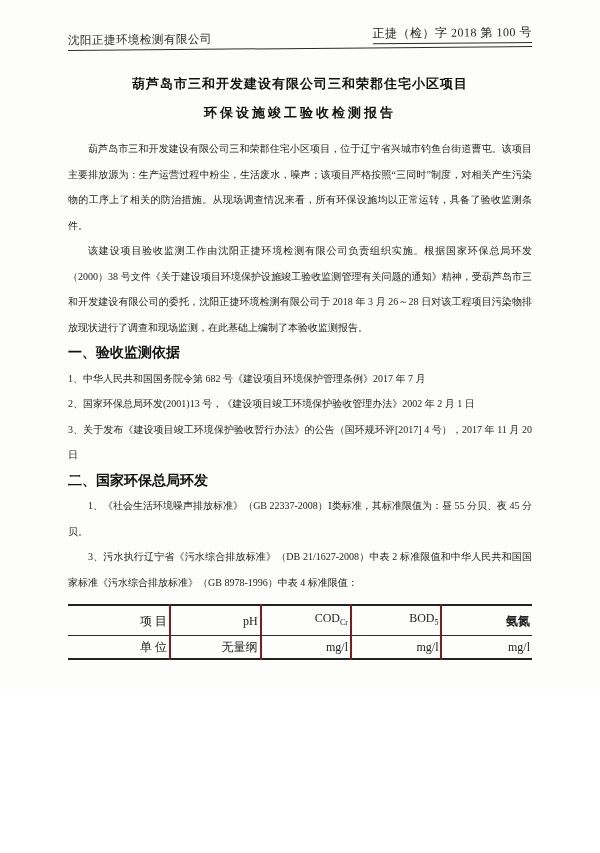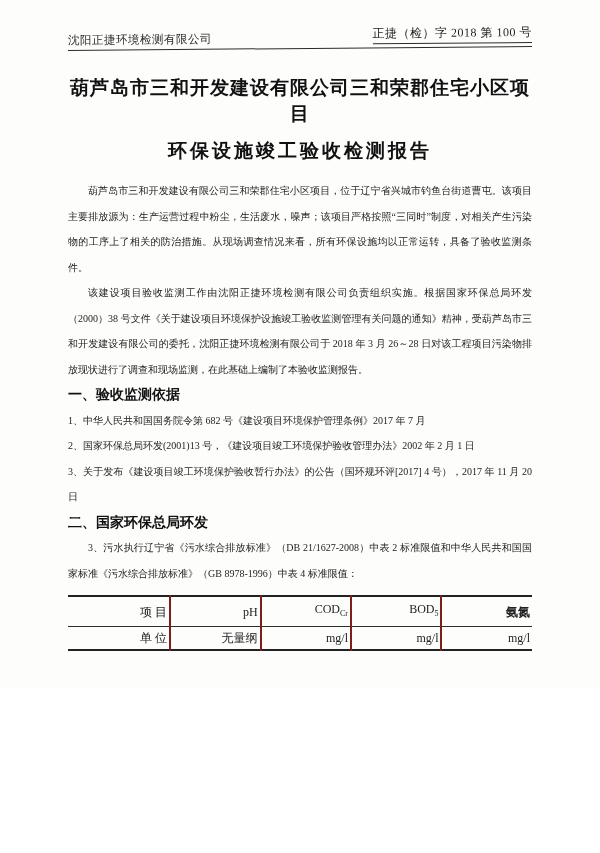--- a/index.html
+++ b/index.html
@@ -11,21 +11,21 @@
   }
   
   .hdr{
     display:flex;justify-content:space-between;align-items:flex-end;
     border-bottom:1.4px solid #2b2b2b;padding-bottom:2px;
     transform:rotate(-0.5deg);transform-origin:left bottom;
   }
   .hdr-left{font-size:11.5px;letter-spacing:.5px;color:#2a2a2a;}
   .hdr-right{font-size:12px;letter-spacing:.5px;color:#1d1d1d;border-bottom:1px solid #2b2b2b;padding-bottom:1px;margin-bottom:1px;}
   
-  .title{font-size:19px;font-weight:700;text-align:center;margin:24px 0 0;letter-spacing:1px;color:#111;}
+  .title{font-size:13px;font-weight:700;text-align:center;margin:24px 0 0;letter-spacing:1px;color:#111;}
   .title2{margin-top:11px;letter-spacing:3px;}
   
   .body-p{font-size:10px;line-height:25.5px;text-align:justify;margin:0;color:#1c1c1c;}
   .first{margin-top:14px;}
   .indent{text-indent:2em;}
   .flush{text-indent:0;}
   .sec-h{font-size:14px;line-height:25.5px;font-weight:700;margin:0;color:#111;}
   
   table.std{
     width:100%;border-collapse:collapse;margin-top:9px;
@@ -63,20 +63,21 @@
 
   <p class="body-p indent first">葫芦岛市三和开发建设有限公司三和荣郡住宅小区项目，位于辽宁省兴城市钓鱼台街道曹屯。该项目主要排放源为：生产运营过程中粉尘，生活废水，噪声；该项目严格按照“三同时”制度，对相关产生污染物的工序上了相关的防治措施。从现场调查情况来看，所有环保设施均以正常运转，具备了验收监测条件。</p>
   <p class="body-p indent">该建设项目验收监测工作由沈阳正捷环境检测有限公司负责组织实施。根据国家环保总局环发（2000）38 号文件《关于建设项目环境保护设施竣工验收监测管理有关问题的通知》精神，受葫芦岛市三和开发建设有限公司的委托，沈阳正捷环境检测有限公司于 2018 年 3 月 26～28 日对该工程项目污染物排放现状进行了调查和现场监测，在此基础上编制了本验收监测报告。</p>
 
   <p class="sec-h">一、验收监测依据</p>
   <p class="body-p flush">1、中华人民共和国国务院令第 682 号《建设项目环境保护管理条例》2017 年 7 月</p>
   <p class="body-p flush">2、国家环保总局环发(2001)13 号，《建设项目竣工环境保护验收管理办法》2002 年 2 月 1 日</p>
   <p class="body-p flush">3、关于发布《建设项目竣工环境保护验收暂行办法》的公告（国环规环评[2017] 4 号），2017 年 11 月 20 日</p>
 
   <p class="sec-h">二、国家环保总局环发</p>
+  <p class="body-p indent">1、《社会生活环境噪声排放标准》（GB 22337-2008）Ⅰ类标准，其标准限值为：昼 55 分贝、夜 45 分贝。</p>
   <p class="body-p indent">3、污水执行辽宁省《污水综合排放标准》（DB 21/1627-2008）中表 2 标准限值和中华人民共和国国家标准《污水综合排放标准》（GB 8978-1996）中表 4 标准限值：</p>
 
   <table class="std">
     <colgroup>
         <col class="c0">
         <col>
         <col>
         <col>
         <col>
       </colgroup>

